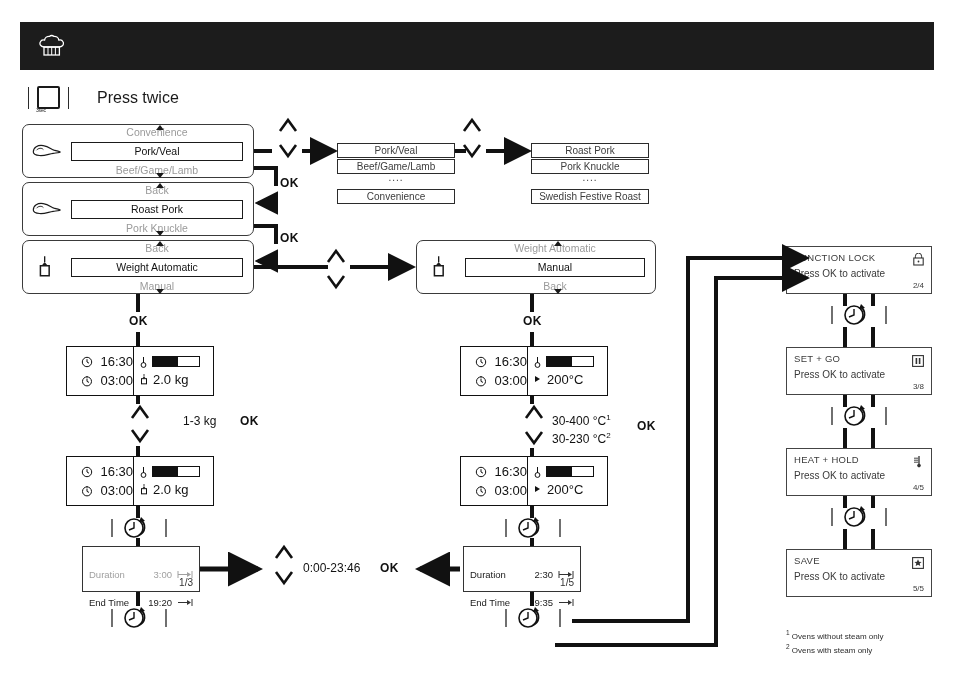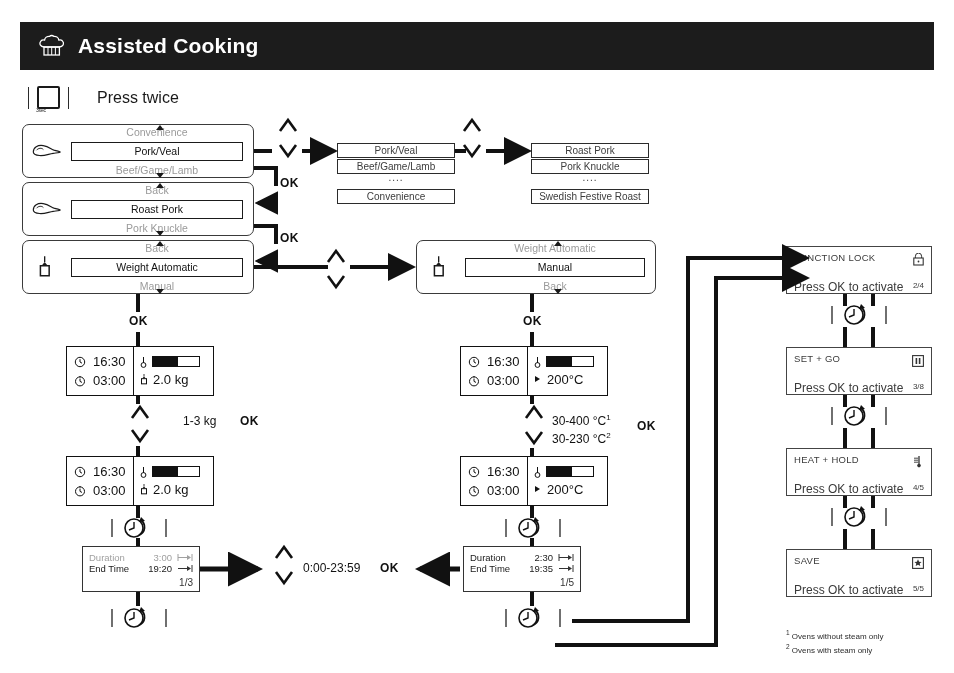--- a/index.html
+++ b/index.html
@@ -46,40 +46,40 @@
     font-size:10px;color:#3c3c3c;display:flex;align-items:center;justify-content:center;
     background:#fff;height:15px;
   }
   .dots{position:absolute;font-size:10px;color:#3c3c3c;text-align:center;letter-spacing:1px;}
 
   
   .disp{
     position:absolute;border:1.5px solid #111;box-sizing:border-box;background:#fff;
     display:flex;
   }
-  .disp-left{flex:1;display:flex;flex-direction:column;justify-content:center;padding-left:7px;gap:4px;}
+  .disp-left{flex:1;display:flex;flex-direction:column;justify-content:center;padding-left:7px;gap:4px;align-items:flex-end;}
   .disp-right{border-left:1.5px solid #111;width:74px;display:flex;flex-direction:column;justify-content:center;padding-left:5px;gap:4px;}
   .dl{display:flex;align-items:center;gap:7px;font-size:13px;color:#111;}
   .dr{display:flex;align-items:center;gap:4px;font-size:13px;color:#111;}
   .gauge{width:48px;height:11px;border:1.2px solid #111;box-sizing:border-box;background:#fff;}
   .gauge i{display:block;height:100%;background:#111;}
 
   
   .fnbox{
     position:absolute;border:1px solid #444;box-sizing:border-box;background:#fff;
     width:146px;height:48px;padding:5px 7px 0 7px;
   }
   .fn-title{font-size:9.5px;color:#3a3a3a;letter-spacing:.3px;}
-  .fn-sub{font-size:12px;color:#3a3a3a;margin-top:17px;}
+  .fn-sub{font-size:10px;color:#3a3a3a;margin-top:5px;}
   .fn-page{position:absolute;right:7px;bottom:3px;font-size:8px;color:#3a3a3a;}
   .fn-icon{position:absolute;right:7px;top:5px;}
 
   
   .durbox{position:absolute;border:1px solid #333;box-sizing:border-box;background:#fff;width:118px;height:46px;padding:5px 6px 0 6px;}
-  .dur-row{display:flex;align-items:center;font-size:9.5px;}
+  .dur-row{display:flex;align-items:center;font-size:9.5px;margin-top:17px;}
   .dur-row .lbl{flex:1;}
   .dur-row .val{margin-right:5px;}
   .dur-row.mut{color:#a0a0a0;}
   .dur-page{position:absolute;right:6px;bottom:3px;font-size:10px;color:#333;}
 
   
   .lbl-ok{position:absolute;font-size:12px;font-weight:700;letter-spacing:.4px;color:#111;}
   .lbl-txt{position:absolute;font-size:12px;color:#111;white-space:nowrap;}
   .sup{font-size:8px;vertical-align:super;}
   .footnotes{position:absolute;left:786px;top:628px;font-size:8px;color:#2b2b2b;line-height:1.45;}
@@ -94,21 +94,20 @@
 <div class="page">
 
   <div class="header">
     <span class="chef-icon">
       <svg viewBox="0 0 26 26" width="26" height="26">
         <path d="M6 14 C2.5 13.6 1.2 11 2.4 8.8 C3.2 7.2 5.2 6.6 6.6 7.2 C6.8 4.8 9 3.2 11.6 3.4 C12.6 2.2 14.8 2.2 15.8 3.4 C18.4 3.2 20.6 4.8 20.8 7.2 C22.2 6.6 24.2 7.2 25 8.8 C26.2 11 24.9 13.6 21.4 14 Z" fill="none" stroke="#fff" stroke-width="1.3" stroke-linejoin="round"></path>
         <rect x="6" y="14" width="15.4" height="8" fill="none" stroke="#fff" stroke-width="1.3"></rect>
         <path d="M10 14 L10 22 M13.7 14 L13.7 22 M17.4 14 L17.4 22" stroke="#fff" stroke-width="1"></path>
       </svg>
     </span>
-    <span class="header-title">Assisted Cooking</span>
   </div>
 
   <div class="presstwice">
     <span class="bar"></span>
     <span class="btn-square">
       <span class="btn-sub">3sec</span>
     </span>
     <span class="bar"></span>
     <span class="presstwice-label">Press twice</span>
   </div>
@@ -441,21 +440,21 @@
   <span class="lbl-ok" style="left:240px;top:414px;">OK</span>
 
   <span class="lbl-txt" style="left:552px;top:413px;">
     <span>30-400 °C</span><span class="sup">1</span>
   </span>
   <span class="lbl-txt" style="left:552px;top:431px;">
     <span>30-230 °C</span><span class="sup">2</span>
   </span>
   <span class="lbl-ok" style="left:637px;top:419px;">OK</span>
 
-  <span class="lbl-txt" style="left:303px;top:561px;">0:00-23:59</span>
+  <span class="lbl-txt" style="left:303px;top:561px;">0:00-23:46</span>
   <span class="lbl-ok" style="left:380px;top:561px;">OK</span>
 
   <div class="footnotes">
     <div><sup>1</sup> <span>Ovens without steam only</span></div>
     <div><sup>2</sup> <span>Ovens with steam only</span></div>
   </div>
 
   <svg class="ov">
     <defs>
       <marker id="ah" markerWidth="7" markerHeight="7" refX="6" refY="3.5" orient="auto">

